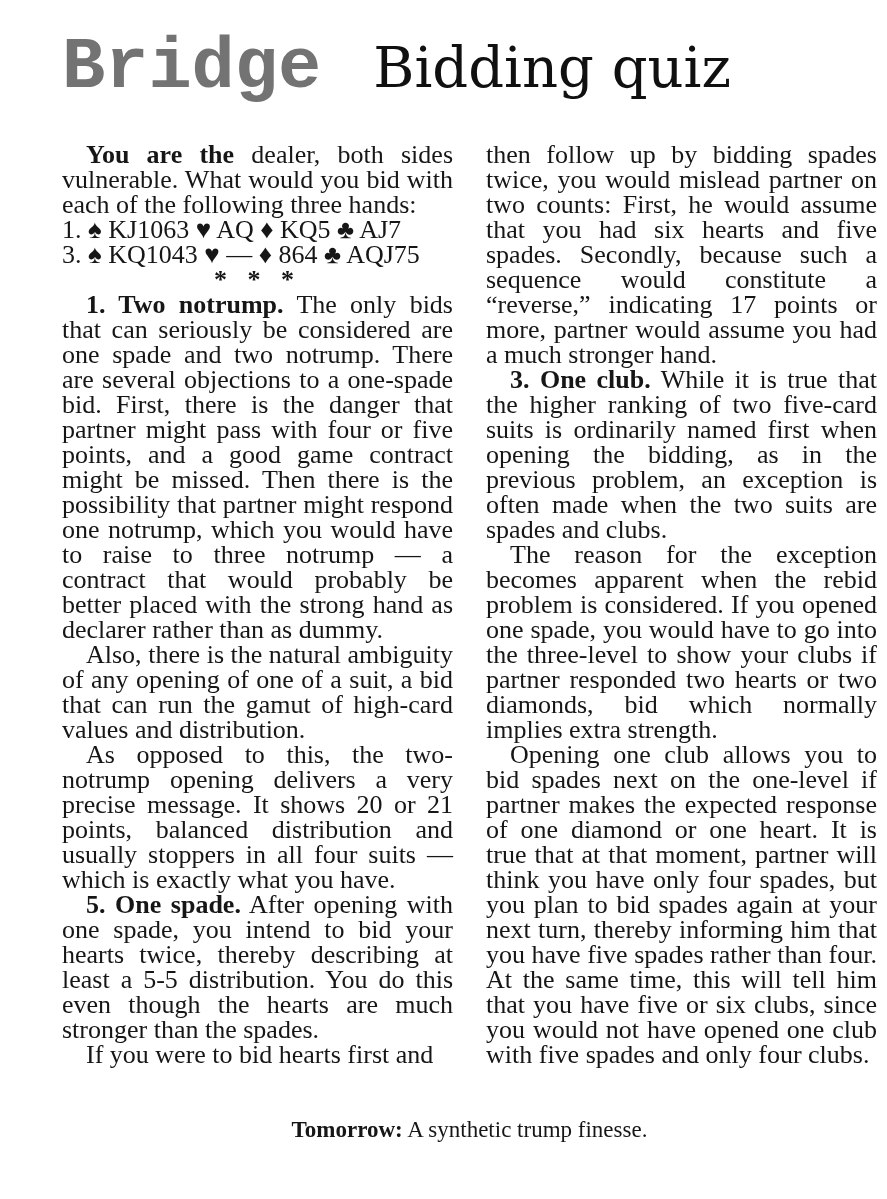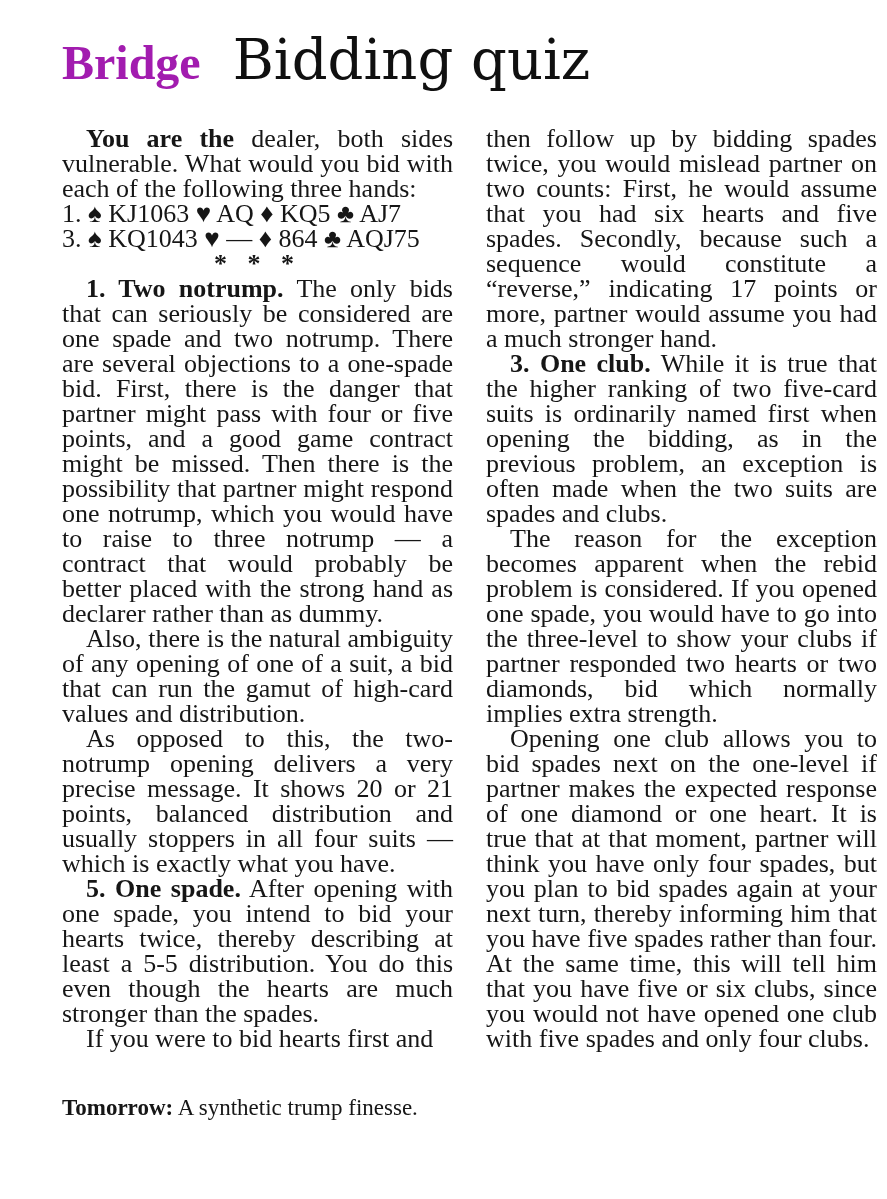--- a/index.html
+++ b/index.html
@@ -16,31 +16,31 @@
     height: 1199px;
     padding: 32px 10px 0 62px;
   }
   
   .masthead {
     white-space: nowrap;
     line-height: 1;
     margin-bottom: 38px;
   }
   .title-main {
-    font-family: Liberation Serif, serif;
+    font-family: Liberation Mono, monospace;
     font-weight: bold;
-    font-size: 48px;
+    font-size: 72px;
     letter-spacing: 0px;
-    color: #a21caf;
+    color: #737373;
   }
   .title-sub {
     font-family: "DejaVu Serif", serif;
     font-weight: normal;
     font-size: 56px;
-    margin-left: 32px;
+    margin-left: 52px;
     color: #101010;
   }
   
   .columns {
     display: flex;
     gap: 33px;
     min-height: 960px;
     align-items: flex-start;
   }
   .col {
@@ -62,21 +62,22 @@
   .star-sep {
     text-align: center;
     font-weight: bold;
     letter-spacing: 7px;
     text-indent: 0;
   }
   b { font-weight: bold; }
   
   .footer {
     width: 815px;
-    margin-top: 8px;
+    text-align: center;
+    margin-top: 14px;
   }
   .tomorrow-line { font-size: 23px; line-height: 27px; }
   .copyright-line { font-size: 19px; line-height: 23px; margin-top: 2px; }
 </style>
 </head>
 <body>
 
 <div class="page">
 
   <div class="masthead"><span class="title-main">Bridge</span><span class="title-sub">Bidding quiz</span></div>

